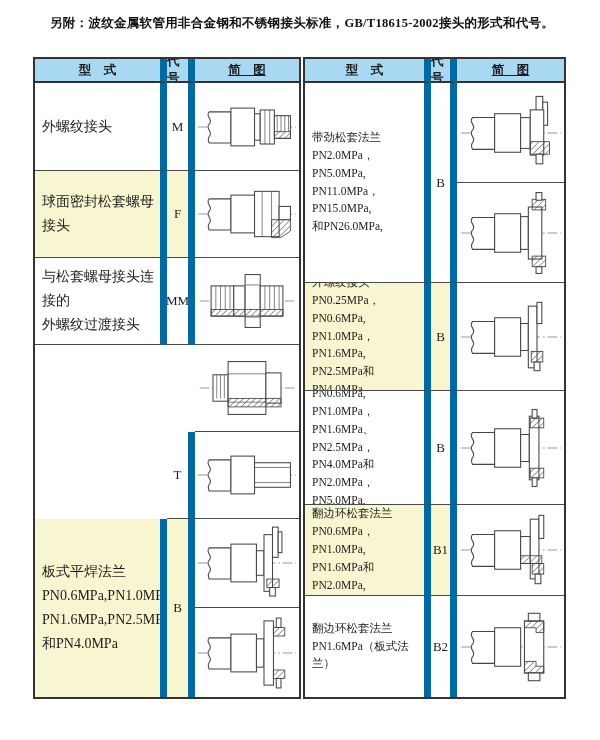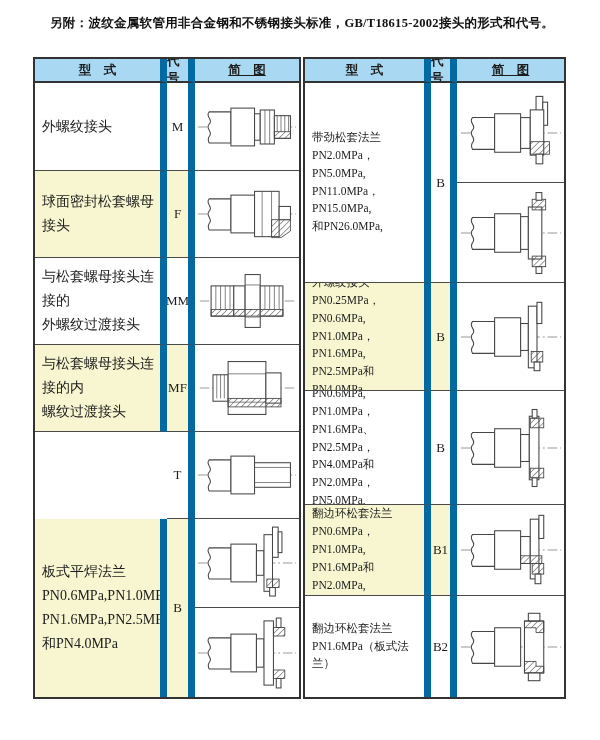--- a/index.html
+++ b/index.html
@@ -123,23 +123,20 @@
         <line class="tk" x1="52" y1="58" x2="68" y2="58"></line>
       <rect class="f" x="68" y="25" width="24" height="32"></rect>
       <line class="tk" x1="73" y1="25" x2="73" y2="50"></line>
         <line class="tk" x1="78" y1="25" x2="78" y2="50"></line>
         <line class="tk" x1="83" y1="25" x2="83" y2="50"></line>
         <line class="tk" x1="88" y1="25" x2="88" y2="50"></line>
       <rect class="h" x="16" y="50" width="76" height="7"></rect>
     </svg>
   </div>
 
-  <div class="cell type hl" style="grid-area:5/1">与松套螺母接头连接的内
-螺纹过渡接头</div>
-  <div class="cell code hl" style="grid-area:5/2">MF</div>
   <div class="cell diag noR" style="grid-area:5/3">
     <svg class="dsvg" width="102" height="78" viewBox="0 0 108 82">
       <line class="cl" x1="4" y1="41" x2="104" y2="41"></line>
       <rect class="f" x="18" y="27" width="16" height="28"></rect>
       <line class="tk" x1="22" y1="27" x2="22" y2="52"></line>
         <line class="tk" x1="26" y1="27" x2="26" y2="52"></line>
         <line class="tk" x1="30" y1="27" x2="30" y2="52"></line>
       <rect class="f" x="34" y="13" width="40" height="56"></rect>
       <line class="tk" x1="34" y1="26" x2="74" y2="26"></line>
         <line class="tk" x1="34" y1="56" x2="74" y2="56"></line>

